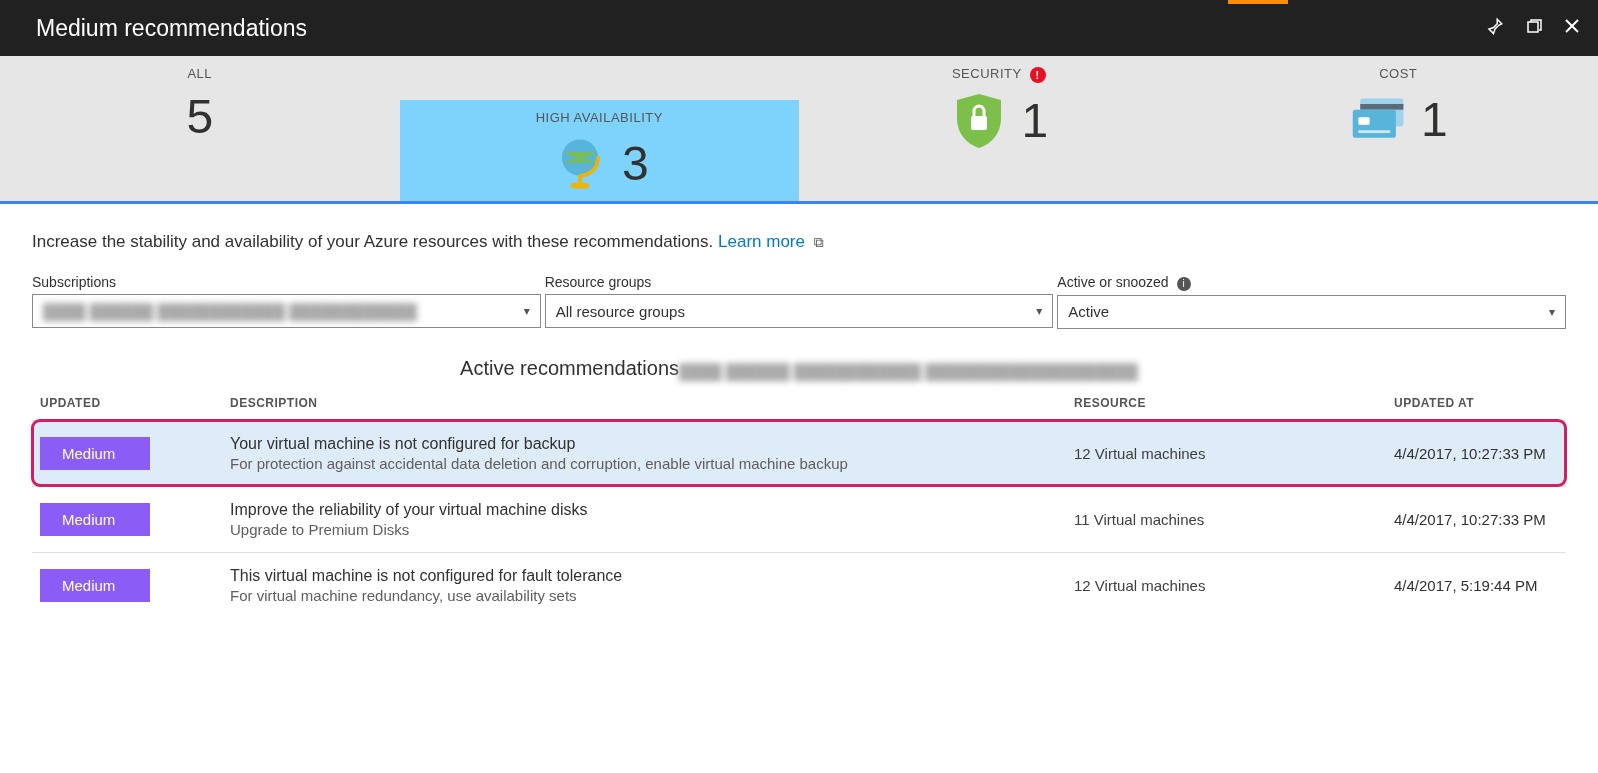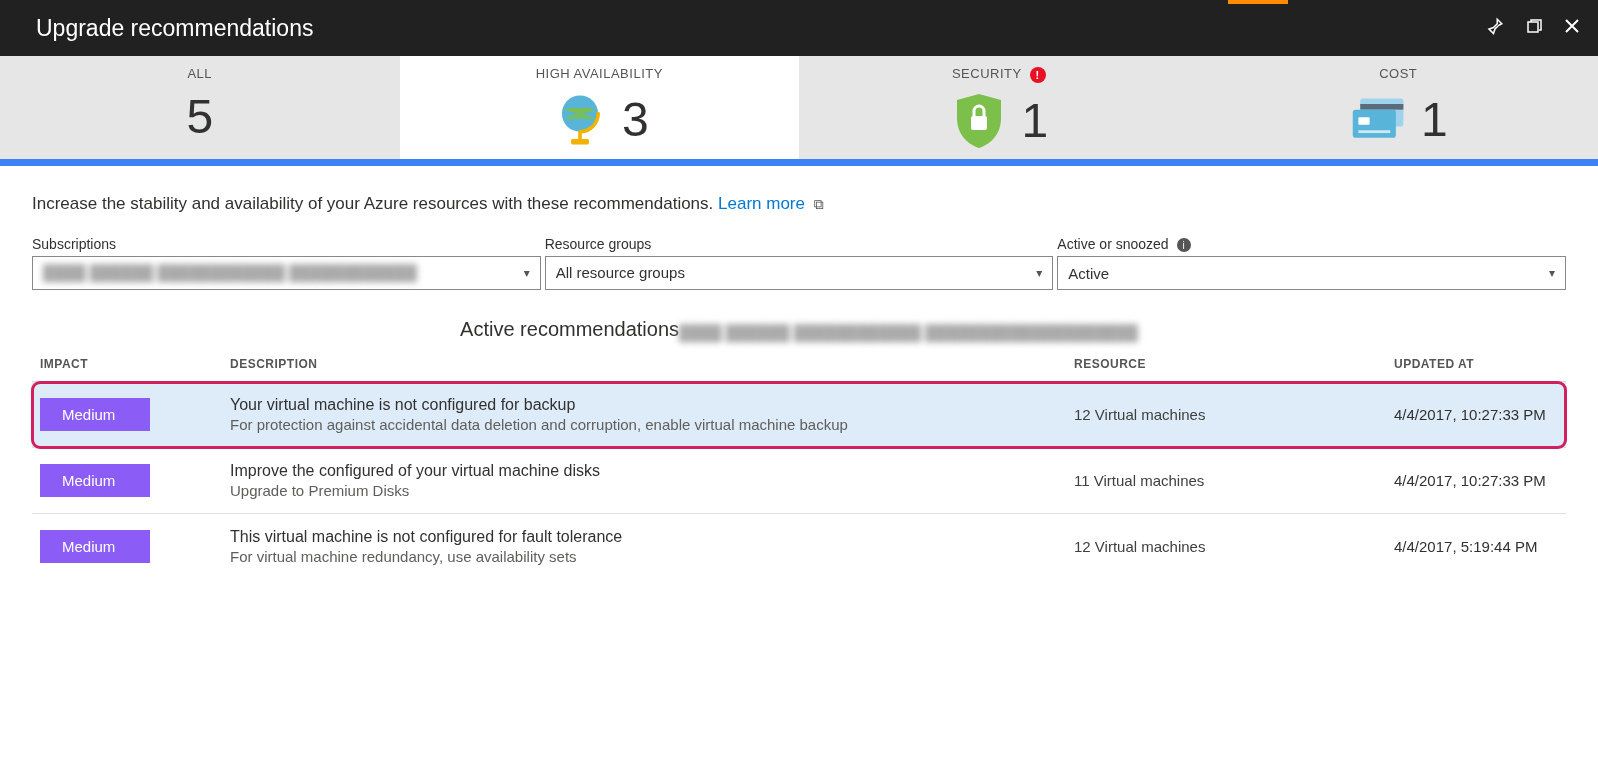--- a/index.html
+++ b/index.html
@@ -2,23 +2,23 @@
 <html><head>
 <meta charset="utf-8">
 <style>
   * { box-sizing: border-box; margin:0; padding:0; font-family: "Segoe UI", Arial, sans-serif; }
   body { background:#fff; color:#323130; width:1598px; }
   .titlebar { background:#212121; color:#fff; height:56px; display:flex; align-items:center; justify-content:space-between; padding:0 18px 0 36px; position:relative;}
   .titlebar .orange { position:absolute; top:0; right:310px; width:60px; height:4px; background:#ff8c00;}
   .titlebar h1 { font-weight:400; font-size:23px; }
   .winicons { display:flex; gap:22px; align-items:center; }
   .winicons span { font-size:18px; cursor:pointer; }
-  .tabs { display:flex; background:#e6e6e6; border-bottom:7px solid #3b82f6;}
+  .tabs { display:flex; background:#e6e6e6; border-bottom:3px solid #3b82f6;}
   .tab { flex:1; text-align:center; padding:10px 0 8px 0; cursor:pointer; position:relative;}
-  .tab.active { background:#ffffff; }
+  .tab.active { background:#7dd3fc;margin-top:44px; }
   .tab .label { font-size:13px; letter-spacing:.5px; color:#555; text-transform:uppercase;}
   .tab .iconrow { display:flex; align-items:center; justify-content:center; gap:12px; margin-top:8px;}
   .tab .num { font-size:48px; font-weight:300; color:#323130;}
   .tab .alert-dot { width:16px; height:16px; background:#e81123; border-radius:50%; display:inline-flex; align-items:center; justify-content:center; color:#fff; font-size:11px; font-weight:bold; margin-left:4px; vertical-align:middle;}
   .icon-slot { width:60px; height:60px; display:flex; align-items:center; justify-content:center;}
   .content { padding:28px 32px 0 32px;}
   .lead { font-size:17px; color:#323130; }
   .lead a { color:#0078d4; text-decoration:none;}
   .external-icon { display:inline-block; margin-left:4px; font-size:14px; color:#555;}
   .filters { display:flex; gap:4px; margin-top:22px;}
@@ -44,21 +44,21 @@
   .updated { color:#323130; font-size:15px;}
   th:nth-child(1),td:nth-child(1){width:190px;}
   th:nth-child(3),td:nth-child(3){width:320px;}
   th:nth-child(4),td:nth-child(4){width:180px;}
 </style>
 </head>
 <body>
 
 <div class="titlebar">
   <div class="orange"></div>
-  <h1>Upgrade recommendations</h1>
+  <h1>Medium recommendations</h1>
   <div class="winicons">
     <span>
       <svg width="18" height="18" viewBox="0 0 24 24" fill="none" stroke="#fff" stroke-width="2">
           <path d="M15 3l6 6-4 2-5 5-2 6-6-6 6-2 5-5z"></path>
         </svg>
     </span>
     <span>
       <svg width="16" height="16" viewBox="0 0 16 16" fill="none" stroke="#fff" stroke-width="1.5">
           <rect x="2" y="4" width="10" height="10"></rect>
           <path d="M5 4V2h10v10h-2"></path>
@@ -164,40 +164,40 @@
 
 
   <div class="section-head">
     <h2>Active recommendations</h2>
     <span class="scope-blur">████ ██████ ████████████ ████████████████████</span>
   </div>
 
   <table>
     <thead>
       <tr>
-        <th>IMPACT</th>
+        <th>UPDATED</th>
         <th>DESCRIPTION</th>
         <th>RESOURCE</th>
         <th>UPDATED AT</th>
       </tr>
     </thead>
     <tbody id="rows">
         <tr class="selected">
           <td><span class="impact-badge">Medium</span></td>
           <td>
             <div class="desc-title">Your virtual machine is not configured for backup</div>
             <div class="desc-sub">For protection against accidental data deletion and corruption, enable virtual machine backup</div>
           </td>
           <td><span class="res-link">12 Virtual machines</span></td>
           <td class="updated">4/4/2017, 10:27:33 PM</td>
         </tr>
         <tr>
           <td><span class="impact-badge">Medium</span></td>
           <td>
-            <div class="desc-title">Improve the configured of your virtual machine disks</div>
+            <div class="desc-title">Improve the reliability of your virtual machine disks</div>
             <div class="desc-sub">Upgrade to Premium Disks</div>
           </td>
           <td><span class="res-link">11 Virtual machines</span></td>
           <td class="updated">4/4/2017, 10:27:33 PM</td>
         </tr>
         <tr>
           <td><span class="impact-badge">Medium</span></td>
           <td>
             <div class="desc-title">This virtual machine is not configured for fault tolerance</div>
             <div class="desc-sub">For virtual machine redundancy, use availability sets</div>

